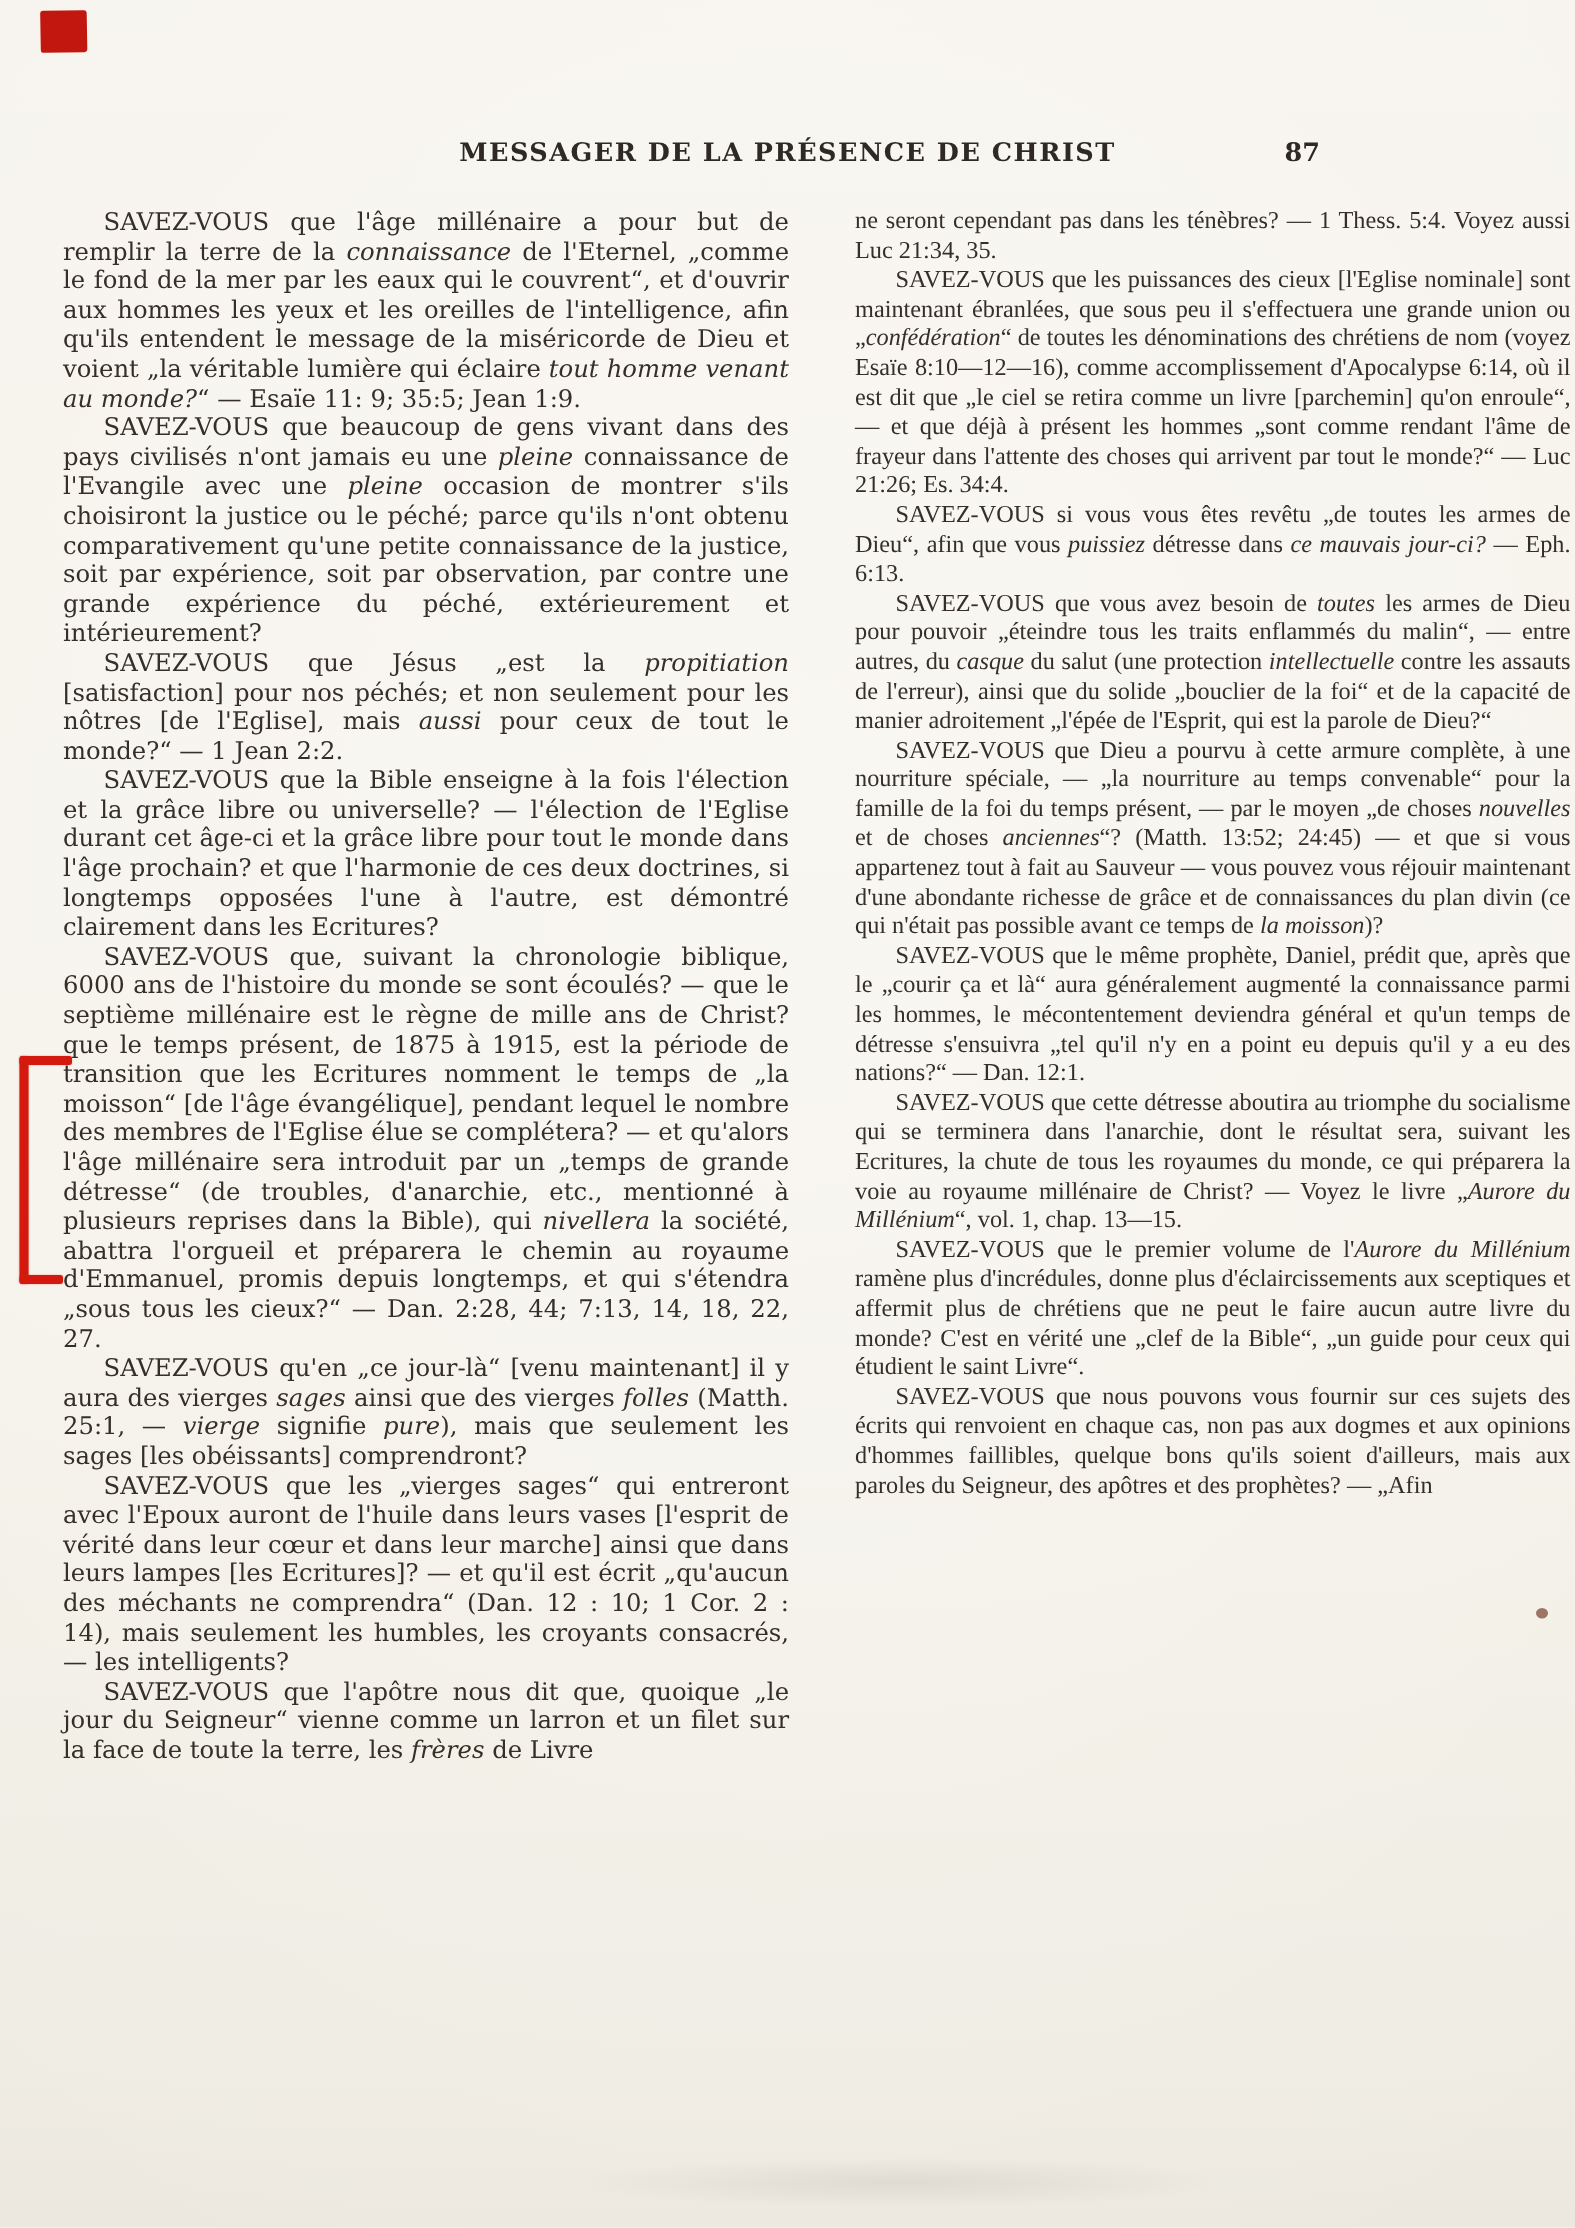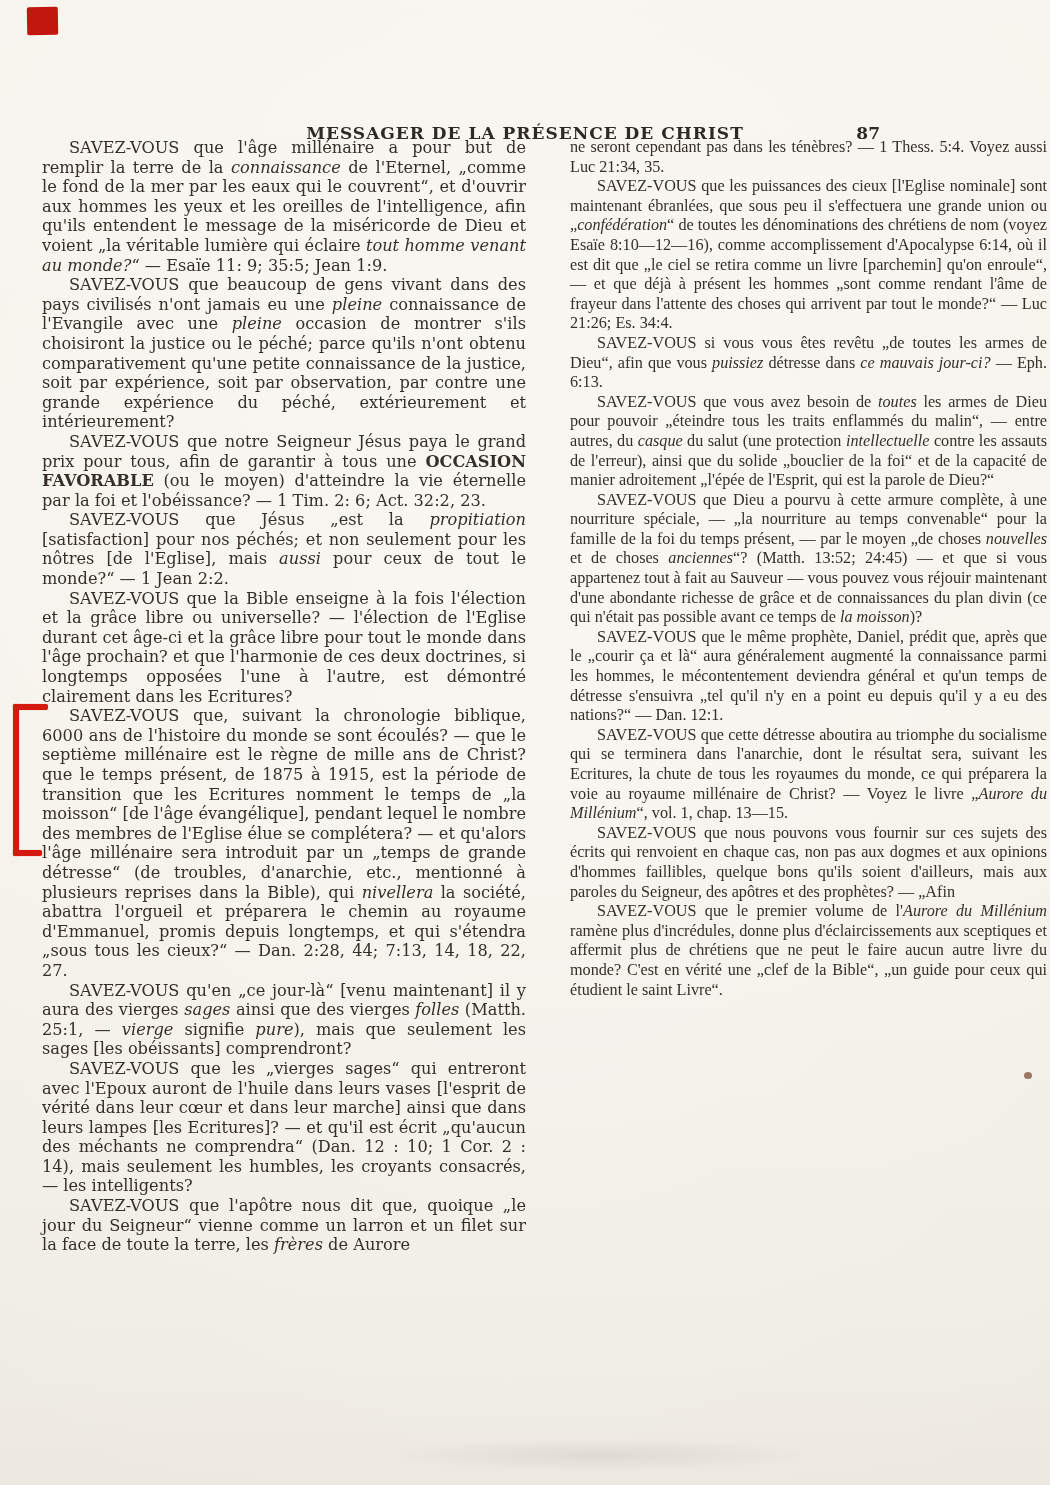--- a/index.html
+++ b/index.html
@@ -11,21 +11,21 @@
   }
   .page {
     position: relative;
     width: 1050px; height: 1485px;
     background:
       radial-gradient(ellipse 140% 120% at 50% 40%, rgba(255,255,255,0.35), rgba(255,255,255,0) 60%),
       linear-gradient(180deg, #f7f4ee 0%, #f5f2ea 55%, #efece3 92%, #ece8df 100%);
     color: #352f28;
   }
   
-  .page-header { position: absolute; top: 92px; left: 0; width: 944px; height: 24px; margin-top: 31px; }
+  .page-header { position: absolute; top: 92px; left: 0; width: 944px; height: 24px; }
   .header-title {
     position: absolute; left: 0; width: 1050px;
     text-align: center;
     font-weight: bold; font-size: 17px; letter-spacing: 1px;
     color: #2e2922;
   }
   .page-number {
     position: absolute; right: 64px; top: 0;
     font-weight: bold; font-size: 17px; color: #2e2922;
   }
@@ -83,38 +83,37 @@
   <div class="corner-mark"></div>
 
   <header class="page-header">
     <div class="header-title">MESSAGER DE LA PRÉSENCE DE CHRIST</div>
     <div class="page-number">87</div>
   </header>
 
   <div class="col col-left" id="col-left">
       <p class="para"><span>SAVEZ-VOUS que l'âge millénaire a pour but de remplir la terre de la </span><span class="it">connaissance</span><span> de l'Eternel, „comme le fond de la mer par les eaux qui le couvrent“, et d'ouvrir aux hommes les yeux et les oreilles de l'intelligence, afin qu'ils entendent le message de la miséricorde de Dieu et voient „la véritable lumière qui éclaire </span><span class="it">tout homme venant au monde?</span><span>“ — Esaïe 11: 9; 35:5; Jean 1:9.</span></p>
       <p class="para"><span>SAVEZ-VOUS que beaucoup de gens vivant dans des pays civilisés n'ont jamais eu une </span><span class="it">pleine</span><span> connaissance de l'Evangile avec une </span><span class="it">pleine</span><span> occasion de montrer s'ils choisiront la justice ou le péché; parce qu'ils n'ont obtenu comparativement qu'une petite connaissance de la justice, soit par expérience, soit par observation, par contre une grande expérience du péché, extérieurement et intérieurement?</span></p>
-      <p class="para"><span>SAVEZ-VOUS que notre Seigneur Jésus paya le grand prix pour tous, afin de garantir à tous une </span><span class="bd">OCCASION FAVORABLE</span><span> (ou le moyen) d'atteindre la vie éternelle par la foi et l'obéissance? — 1 Tim. 2: 6; Act. 32:2, 23.</span></p>
       <p class="para"><span>SAVEZ-VOUS que Jésus „est la </span><span class="it">propitiation</span><span> [satisfaction] pour nos péchés; et non seulement pour les nôtres [de l'Eglise], mais </span><span class="it">aussi</span><span> pour ceux de tout le monde?“ — 1 Jean 2:2.</span></p>
       <p class="para"><span>SAVEZ-VOUS que la Bible enseigne à la fois l'élection et la grâce libre ou universelle? — l'élection de l'Eglise durant cet âge-ci et la grâce libre pour tout le monde dans l'âge prochain? et que l'harmonie de ces deux doctrines, si longtemps opposées l'une à l'autre, est démontré clairement dans les Ecritures?</span></p>
       <p class="para"><span>SAVEZ-VOUS que, suivant la chronologie biblique, 6000 ans de l'histoire du monde se sont écoulés? — que le septième millénaire est le règne de mille ans de Christ? que le temps présent, de 1875 à 1915, est la période de transition que les Ecritures nomment le temps de „la moisson“ [de l'âge évangélique], pendant lequel le nombre des membres de l'Eglise élue se complétera? — et qu'alors l'âge millénaire sera introduit par un „temps de grande détresse“ (de troubles, d'anarchie, etc., mentionné à plusieurs reprises dans la Bible), qui </span><span class="it">nivellera</span><span> la société, abattra l'orgueil et préparera le chemin au royaume d'Emmanuel, promis depuis longtemps, et qui s'étendra „sous tous les cieux?“ — Dan. 2:28, 44; 7:13, 14, 18, 22, 27.</span></p>
       <p class="para"><span>SAVEZ-VOUS qu'en „ce jour-là“ [venu maintenant] il y aura des vierges </span><span class="it">sages</span><span> ainsi que des vierges </span><span class="it">folles</span><span> (Matth. 25:1, — </span><span class="it">vierge</span><span> signifie </span><span class="it">pure</span><span>), mais que seulement les sages [les obéissants] comprendront?</span></p>
       <p class="para"><span>SAVEZ-VOUS que les „vierges sages“ qui entreront avec l'Epoux auront de l'huile dans leurs vases [l'esprit de vérité dans leur cœur et dans leur marche] ainsi que dans leurs lampes [les Ecritures]? — et qu'il est écrit „qu'aucun des méchants ne comprendra“ (Dan. 12 : 10; 1 Cor. 2 : 14), mais seulement les humbles, les croyants consacrés, — les intelligents?</span></p>
-      <p class="para"><span>SAVEZ-VOUS que l'apôtre nous dit que, quoique „le jour du Seigneur“ vienne comme un larron et un filet sur la face de toute la terre, les </span><span class="it">frères</span><span> de Aurore</span></p>
+      <p class="para"><span>SAVEZ-VOUS que l'apôtre nous dit que, quoique „le jour du Seigneur“ vienne comme un larron et un filet sur la face de toute la terre, les </span><span class="it">frères</span><span> de Livre</span></p>
     </div>
   <div class="col col-right" id="col-right">
       <p class="para noindent"><span>ne seront cependant pas dans les ténèbres? — 1 Thess. 5:4.  Voyez aussi Luc 21:34, 35.</span></p>
       <p class="para"><span>SAVEZ-VOUS que les puissances des cieux [l'Eglise nominale] sont maintenant ébranlées, que sous peu il s'effectuera une grande union ou „</span><span class="it">confédération</span><span>“ de toutes les dénominations des chrétiens de nom (voyez Esaïe 8:10—12—16), comme accomplissement d'Apocalypse 6:14, où il est dit que „le ciel se retira comme un livre [parchemin] qu'on enroule“, — et que déjà à présent les hommes „sont comme rendant l'âme de frayeur dans l'attente des choses qui arrivent par tout le monde?“ — Luc 21:26; Es. 34:4.</span></p>
       <p class="para"><span>SAVEZ-VOUS si vous vous êtes revêtu „de toutes les armes de Dieu“, afin que vous </span><span class="it">puissiez</span><span> détresse dans </span><span class="it">ce mauvais jour-ci?</span><span> — Eph. 6:13.</span></p>
       <p class="para"><span>SAVEZ-VOUS que vous avez besoin de </span><span class="it">toutes</span><span> les armes de Dieu pour pouvoir „éteindre tous les traits enflammés du malin“, — entre autres, du </span><span class="it">casque</span><span> du salut (une protection </span><span class="it">intellectuelle</span><span> contre les assauts de l'erreur), ainsi que du solide „bouclier de la foi“ et de la capacité de manier adroitement „l'épée de l'Esprit, qui est la parole de Dieu?“</span></p>
       <p class="para"><span>SAVEZ-VOUS que Dieu a pourvu à cette armure complète, à une nourriture spéciale, — „la nourriture au temps convenable“ pour la famille de la foi du temps présent, — par le moyen „de choses </span><span class="it">nouvelles</span><span> et de choses </span><span class="it">anciennes</span><span>“? (Matth. 13:52; 24:45) — et que  si vous appartenez tout à fait au Sauveur — vous pouvez vous réjouir maintenant d'une abondante richesse de grâce et de connaissances du plan divin (ce qui n'était pas possible avant ce temps de </span><span class="it">la moisson</span><span>)?</span></p>
       <p class="para"><span>SAVEZ-VOUS que le même prophète, Daniel, prédit que, après que le „courir ça et là“ aura généralement augmenté la connaissance parmi les hommes, le mécontentement deviendra général et qu'un temps de détresse s'ensuivra „tel qu'il n'y en a point eu depuis qu'il y a eu des nations?“ — Dan. 12:1.</span></p>
       <p class="para"><span>SAVEZ-VOUS que cette détresse aboutira au triomphe du socialisme qui se terminera dans l'anarchie, dont le résultat sera, suivant les Ecritures, la chute de tous les royaumes du monde, ce qui préparera la voie au royaume millénaire de Christ? — Voyez le livre „</span><span class="it">Aurore du Millénium</span><span>“, vol. 1, chap. 13—15.</span></p>
+      <p class="para"><span>SAVEZ-VOUS que le premier volume de l'</span><span class="it">Aurore du Millénium</span><span> ramène plus d'incrédules, donne plus d'éclaircissements aux sceptiques et affermit plus de chrétiens que ne peut le faire aucun autre livre du monde? C'est en vérité une „clef de la Bible“, „un guide pour ceux qui étudient le saint Livre“.</span></p>
       <p class="para"><span>SAVEZ-VOUS que nous pouvons vous fournir sur ces sujets des écrits qui renvoient en chaque cas, non pas aux dogmes et aux opinions d'hommes faillibles, quelque bons qu'ils soient d'ailleurs, mais aux paroles du Seigneur, des apôtres et des prophètes? — „Afin</span></p>
-      <p class="para"><span>SAVEZ-VOUS que le premier volume de l'</span><span class="it">Aurore du Millénium</span><span> ramène plus d'incrédules, donne plus d'éclaircissements aux sceptiques et affermit plus de chrétiens que ne peut le faire aucun autre livre du monde? C'est en vérité une „clef de la Bible“, „un guide pour ceux qui étudient le saint Livre“.</span></p>
     </div>
 
   <div class="bracket" id="bracket" style="top: 704px; height: 152px;">
     <div class="bracket-v"></div>
     <div class="bracket-t"></div>
     <div class="bracket-b"></div>
   </div>
 
   <div class="edge-dot"></div>
   <div class="smudge"></div>

